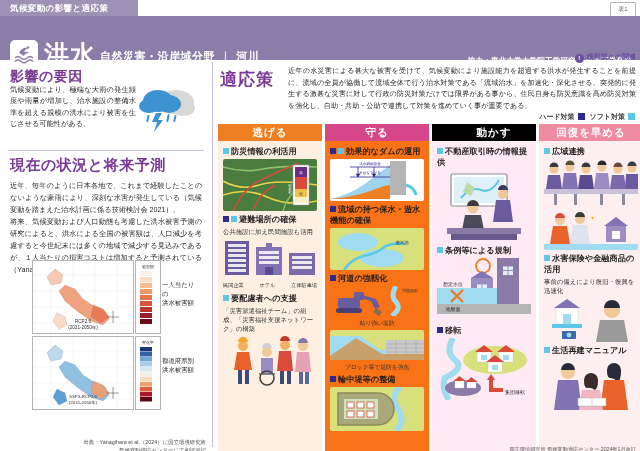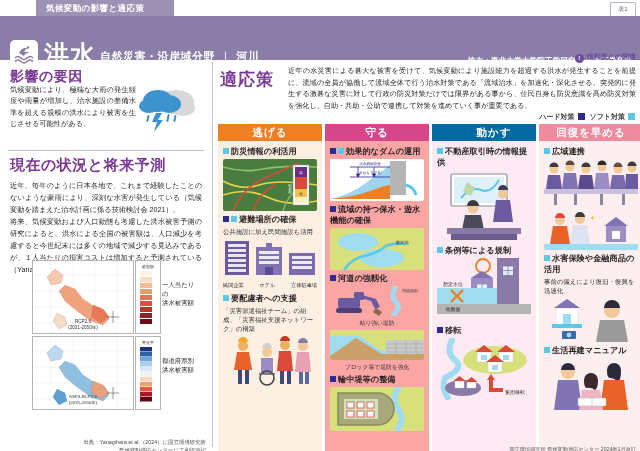--- a/index.html
+++ b/index.html
@@ -9,21 +9,21 @@
 
   
   .corner-tab{position:absolute;right:4px;top:2px;width:24px;height:14px;
     border:1px solid #b9b2c6;background:#fff;font-size:6px;line-height:12px;
     text-align:center;color:#5d5370;border-radius:1px;}
 
   
   .hdr{position:absolute;left:0;top:16px;width:640px;height:44px;background:#8a7da8;}
   .hdr-eyebrow{position:absolute;left:0;top:0;height:16px;background:#9d92b5;
     color:#fff;font-size:8.5px;line-height:16px;padding:0 30px 0 10px;
-    font-weight:bold;letter-spacing:.4px;margin-left:36px;}
+    font-weight:bold;letter-spacing:.4px;}
   .hdr-eyebrow-wrap{position:absolute;left:0;top:0;width:640px;height:16px;}
   .hdr-icon{position:absolute;left:10px;top:24px;width:28px;height:28px;
     background:#fff;border-radius:5px;}
   .hdr-icon svg{position:absolute;left:3px;top:3px;}
   .hdr-title{position:absolute;left:44px;top:24px;font-size:25px;line-height:28px;
     font-weight:bold;color:#fff;letter-spacing:1px;}
   .hdr-sub{position:absolute;left:100px;top:33px;font-size:11px;line-height:14px;
     font-weight:bold;color:#fff;letter-spacing:.5px;}
   .hdr-sub .bar{opacity:.75;margin:0 5px;}
   .hdr-credit{position:absolute;right:8px;top:40px;font-size:7.5px;color:#fff;
@@ -83,22 +83,22 @@
     font-size:10.5px;font-weight:bold;letter-spacing:1px;}
   .col-body{flex:1;padding:5px 5px 3px 5px;overflow:hidden;position:relative;}
   .item-h{font-size:8.2px;font-weight:bold;line-height:11px;color:#231f20;
     margin:0 0 2px 0;}
   .item-h .sw{display:inline-block;width:6px;height:6px;margin-right:2px;
     vertical-align:0px;}
   .item-sub{font-size:6.4px;line-height:9px;color:#333;margin:0 0 3px 0;}
   .cap{font-size:5.8px;line-height:8px;color:#333;text-align:center;margin:1px 0 3px;}
 
   .c1 .col-head{background:#ef7f22;}  .c1 .col-body{background:#fdf0e3;}
-  .c2 .col-head{background:#d6478a;}  .c2 .col-body{background:#fca5a5;}
-  .c3 .col-head{background:#0369a1;padding-left:20px;}  .c3 .col-body{background:#fdeaf3;}
+  .c2 .col-head{background:#d6478a;}  .c2 .col-body{background:#f97316;}
+  .c3 .col-head{background:#000000;padding-left:20px;}  .c3 .col-body{background:#fdeaf3;}
   .c4 .col-head{background:#f08a9e;}  .c4 .col-body{background:#fdeef0;}
 
   .art{width:94px;border-radius:2px;display:block;margin:0 auto 3px;}
   .footer-src{position:absolute;right:4px;bottom:-2px;font-size:5.2px;color:#555;}
   .bldg-lab{display:flex;justify-content:space-between;width:94px;margin:1px auto 4px;
     font-size:5.2px;color:#333;}
 </style>
 </head>
 <body>
 

